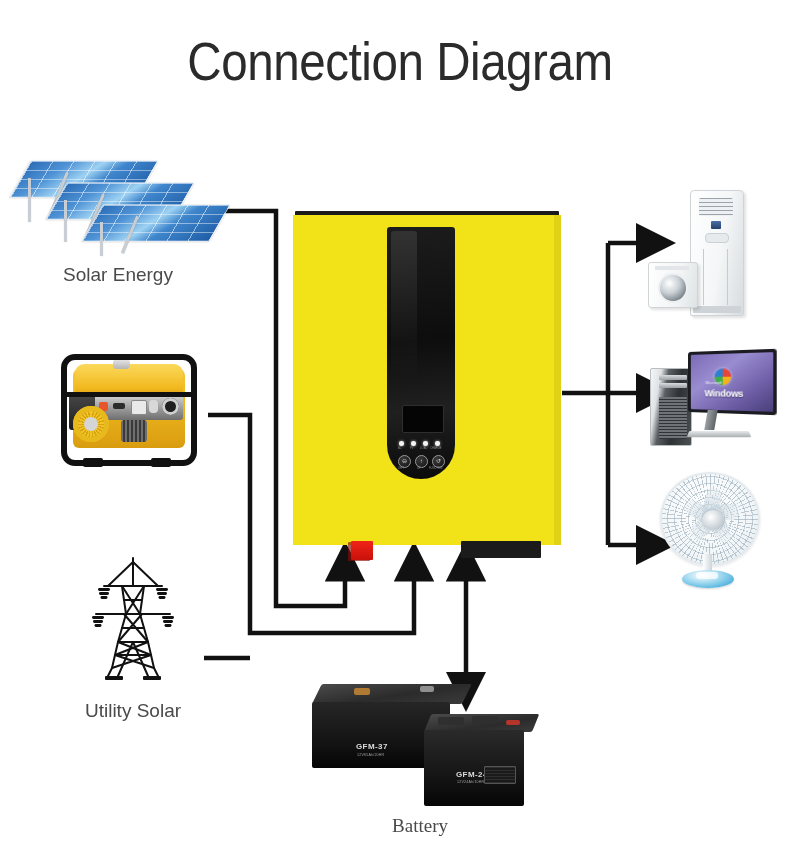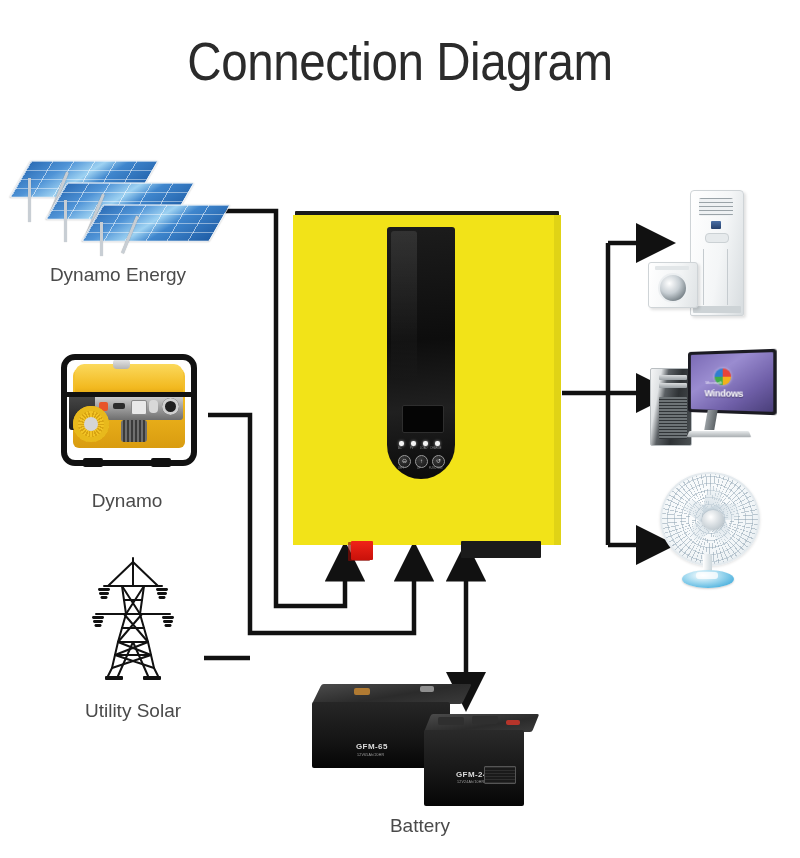--- a/index.html
+++ b/index.html
@@ -502,42 +502,41 @@
     <div class="panel-leg slant" style="left:48px; top:34px; height:50px; transform:rotate(22deg);"></div>
 
     <div class="panel" id="pv2"></div>
     <div class="panel-leg" style="left:46px;  top:62px;  height:42px;"></div>
     <div class="panel-leg slant" style="left:84px; top:56px; height:48px; transform:rotate(22deg);"></div>
 
     <div class="panel" id="pv3"></div>
     <div class="panel-leg" style="left:82px;  top:84px;  height:34px;"></div>
     <div class="panel-leg slant" style="left:118px; top:78px; height:40px; transform:rotate(22deg);"></div>
   </div>
-  <div class="caption" style="left:18px; top:264px; width:200px;">Dynamo Energy</div>
+  <div class="caption" style="left:18px; top:264px; width:200px;">Solar Energy</div>
 
   <div class="node" id="dynamo-node">
     <div class="gen-body"></div>
     <div class="gen-tank"></div>
     <div class="gen-cap"></div>
     <div class="gen-engine"></div>
     <div class="gen-flywheel"></div>
     <div class="gen-panel">
       <div class="gen-socket" style="left:4px;  top:8px;  width:9px;  height:9px;  background:#e8552a;"></div>
       <div class="gen-socket" style="left:18px; top:9px;  width:12px; height:6px;  background:#2b2b2b;"></div>
       <div class="gen-socket" style="left:36px; top:6px;  width:14px; height:13px; background:#e9e9e9; border:1px solid #888;"></div>
       <div class="gen-socket" style="left:54px; top:6px;  width:9px;  height:13px; background:#d8d8d8; border-radius:4px;"></div>
       <div class="gen-socket" style="left:67px; top:4px;  width:17px; height:17px; background:#1f1f1f; border-radius:50%; box-shadow:inset 0 0 0 3px #cfcfcf;"></div>
     </div>
     <div class="gen-muffler"></div>
     <div class="gen-frame"></div>
     <div class="gen-frame-bar" style="left:12px; top:44px; width:126px; height:5px;"></div>
     <div class="gen-foot" style="left:28px; top:110px;"></div>
     <div class="gen-foot" style="left:96px; top:110px;"></div>
   </div>
-  <div class="caption" style="left:42px; top:490px; width:170px;">Dynamo</div>
 
   <div class="node" id="grid-node">
     <svg width="110" height="128" viewBox="0 0 110 128">
       <g stroke="#111111" stroke-width="2" fill="none" stroke-linecap="round">
 
         <path d="M55,2 L55,30"></path>
 
         <path d="M26,30 L84,30"></path>
         <path d="M55,6 L30,30 M55,6 L80,30"></path>
 
@@ -617,36 +616,36 @@
     <div class="inv-breaker"></div>
     <div class="inv-wirebox"></div>
   </div>
 
   <div class="node" id="battery-node">
     <div class="bat-big">
       <div class="top"></div>
       <div class="bat-term" style="left:42px; top:4px; width:16px; height:7px; background:#b07a32; z-index:3;"></div>
       <div class="bat-term" style="left:108px; top:2px; width:14px; height:6px; background:#8f8f8f; z-index:3;"></div>
       <div class="face"></div>
-      <div class="bat-model" style="left:44px; top:58px;">GFM-65</div>
+      <div class="bat-model" style="left:44px; top:58px;">GFM-37</div>
       <div class="bat-sub" style="left:45px; top:69px;">12V65Ah/20HR</div>
     </div>
 
     <div class="bat-small">
       <div class="top"></div>
       <div class="bat-term" style="left:14px; top:3px; width:26px; height:8px; background:#2f2f2f; z-index:3;"></div>
       <div class="bat-term" style="left:48px; top:2px; width:26px; height:8px; background:#2f2f2f; z-index:3;"></div>
       <div class="bat-term" style="left:82px; top:6px; width:14px; height:5px; background:#b5342a; z-index:4;"></div>
       <div class="face"></div>
       <div class="bat-model" style="left:32px; top:56px;">GFM-24</div>
       <div class="bat-sub" style="left:33px; top:66px;">12V24Ah/10HR</div>
       <div class="bat-sticker" style="left:60px; top:52px; width:30px; height:16px;"></div>
     </div>
   </div>
-  <div class="caption" style="left:320px; top:815px; width:200px;">Battery</div>
+  <div class="caption" style="left:320px; top:815px; width:200px;font-family:Liberation Serif, serif;">Battery</div>
 
   <div class="node" id="ac-node">
     <div class="ac-unit">
       <div class="ac-grille"></div>
       <div class="ac-display"></div>
       <div class="ac-vent"></div>
       <div class="ac-door-seam" style="left:12px;"></div>
       <div class="ac-door-seam" style="left:36px;"></div>
       <div class="ac-base"></div>
     </div>

